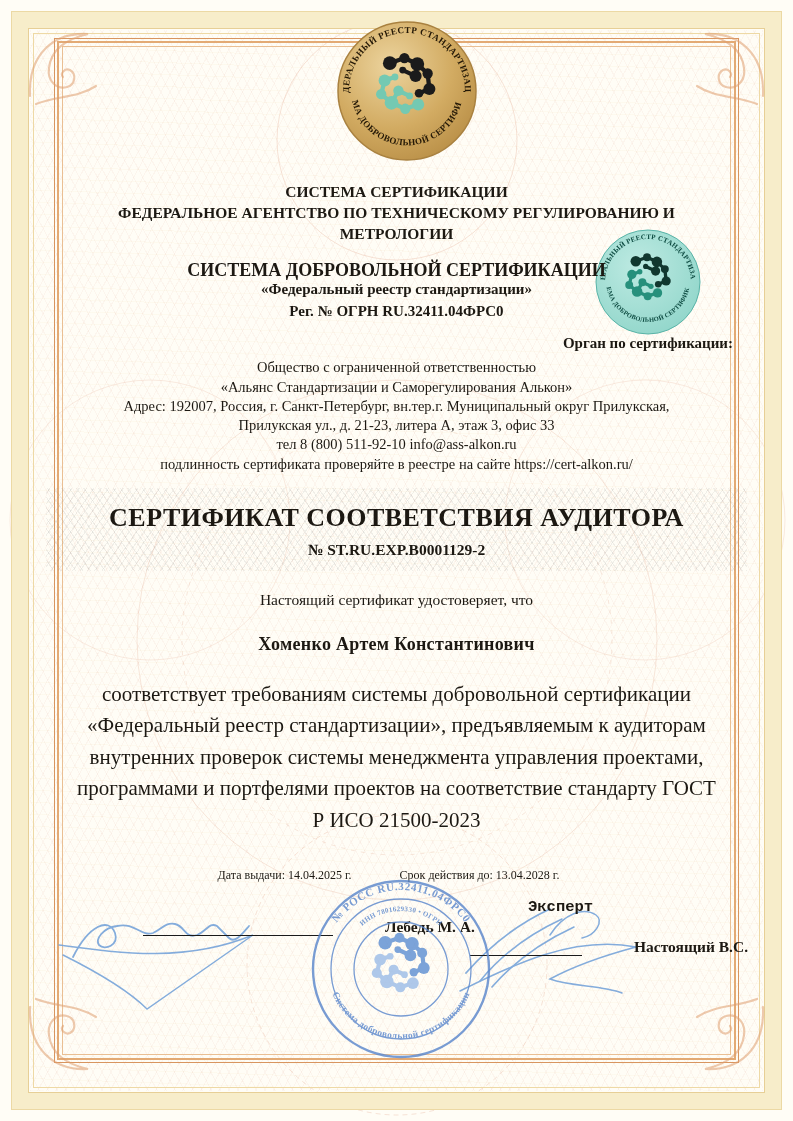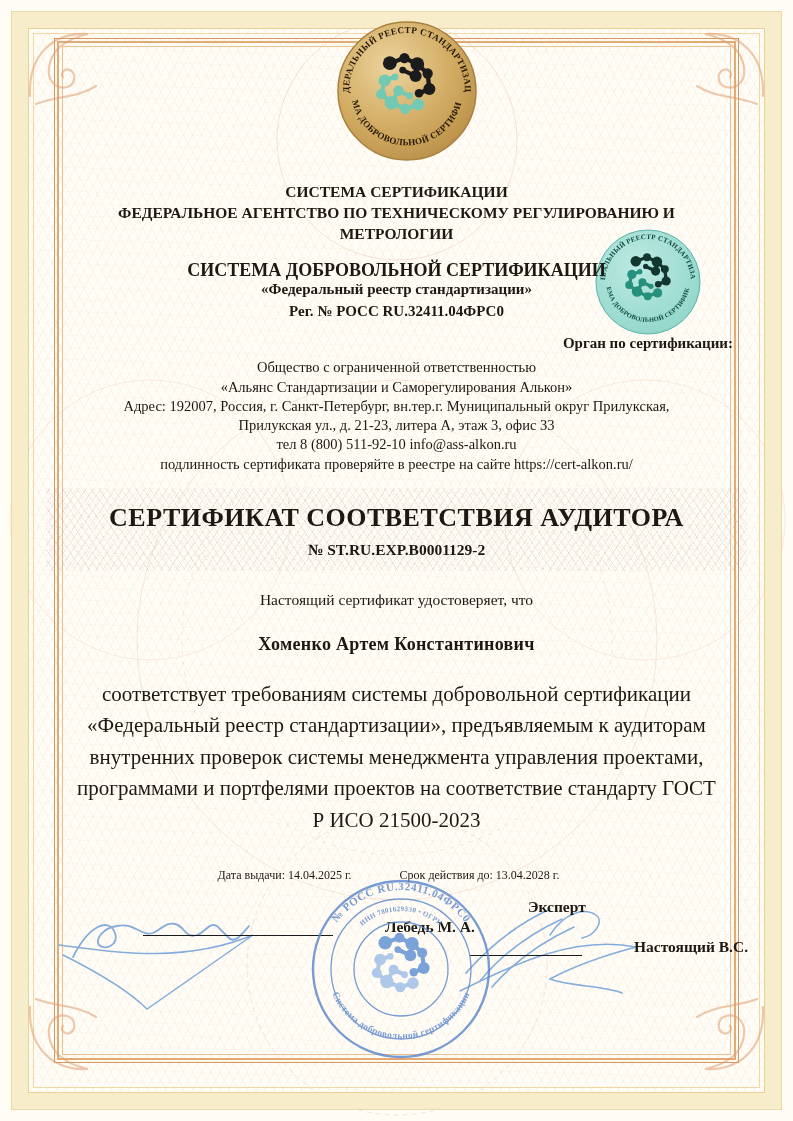--- a/index.html
+++ b/index.html
@@ -64,21 +64,21 @@
   .holder-name{margin-top:25px;font-weight:bold;font-size:18px;letter-spacing:.3px;}
   .body-text{margin:24px auto 0;max-width:655px;font-size:21px;line-height:1.5;}
   .dates-row{margin-top:32px;display:flex;justify-content:center;gap:48px;font-size:12px;transform:translateX(-8px);}
 
   
   .sig-block{position:absolute;text-align:left;font-size:15.5px;}
   .sig-left{left:115px;top:888px;}
   .sig-right{left:470px;top:898px;}
   .sig-role{font-weight:bold;}
   .sig-left .sig-role{padding-left:2px;}
-  .sig-right .sig-role{padding-left:58px;}
+  .sig-right .sig-role{padding-left:58px;font-family:Liberation Mono, monospace;}
   .sig-row{display:flex;align-items:flex-end;}
   .sig-left .sig-row{margin-top:30px;}
   .sig-right .sig-row{margin-top:22px;}
   .sig-line{display:inline-block;border-bottom:1.5px solid #1a1a1a;height:14px;}
   .sig-left .sig-line{width:190px;margin-left:28px;}
   .sig-right .sig-line{width:112px;}
   .sig-name{font-weight:bold;margin-left:4px;white-space:nowrap;padding-left:48px;}
 </style>
 </head>
 <body>
@@ -177,21 +177,21 @@
   <div class="content">
     <div class="sys-block">
       <div>СИСТЕМА СЕРТИФИКАЦИИ</div>
       <div>ФЕДЕРАЛЬНОЕ АГЕНТСТВО ПО ТЕХНИЧЕСКОМУ РЕГУЛИРОВАНИЮ И</div>
       <div>МЕТРОЛОГИИ</div>
     </div>
 
     <div class="vol-block">
       <div class="vol-title">СИСТЕМА ДОБРОВОЛЬНОЙ СЕРТИФИКАЦИИ</div>
       <div class="vol-registry">«Федеральный реестр стандартизации»</div>
-      <div class="vol-reg-number">Рег. № РОСС RU.32411.04ФРС0</div>
+      <div class="vol-reg-number">Рег. № ОГРН RU.32411.04ФРС0</div>
     </div>
 
     <div class="organ-block">
       <div class="organ-heading">Орган по сертификации:</div>
       <div>Общество с ограниченной ответственностью</div>
       <div>«Альянс Стандартизации и Саморегулирования Алькон»</div>
       <div>Адрес: 192007, Россия, г. Санкт-Петербург, вн.тер.г. Муниципальный округ Прилукская,</div>
       <div>Прилукская ул., д. 21-23, литера А, этаж 3, офис 33</div>
       <div>тел 8 (800) 511-92-10 info@ass-alkon.ru</div>
       <div>подлинность сертификата проверяйте в реестре на сайте https://cert-alkon.ru/</div>

